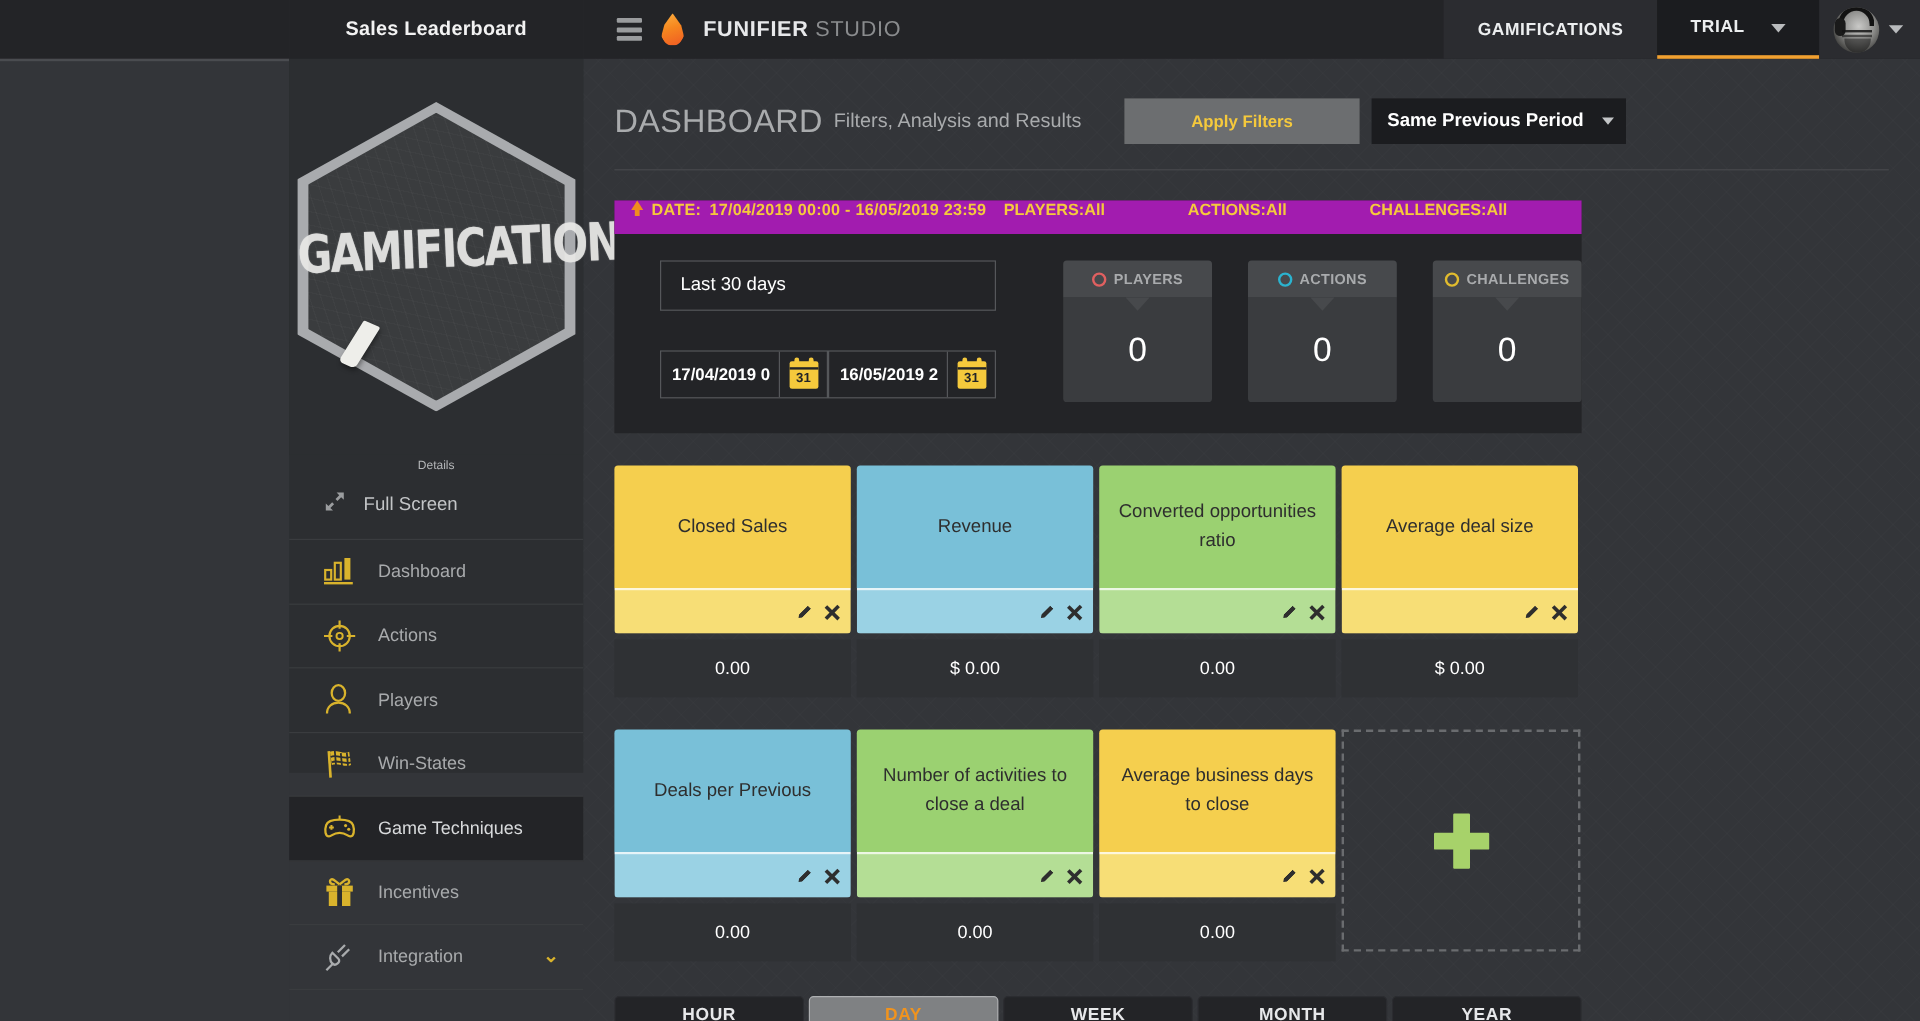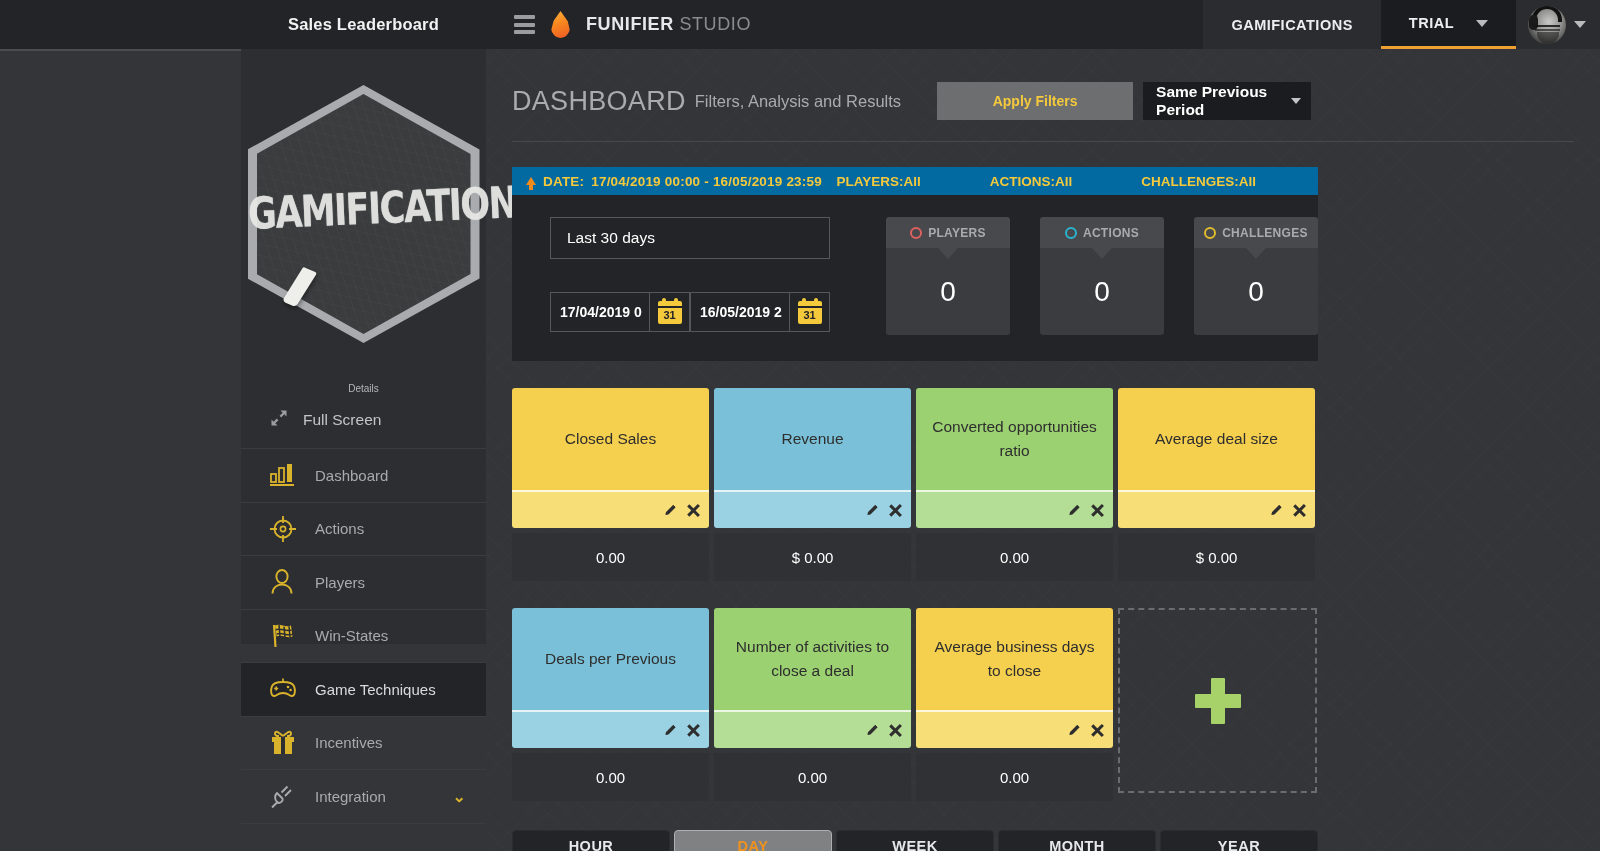--- a/index.html
+++ b/index.html
@@ -157,36 +157,36 @@
   .page-head { display: flex; align-items: center; padding: 33px 0 0 26px; gap: 0; }
   .pt-main { color: #a9abad; font-size: 27px; letter-spacing: 0.3px; }
   .pt-sub { color: #a9abad; font-size: 16.5px; margin-left: 9px; }
   .apply-btn {
     margin-left: 36px; width: 196px; height: 38px;
     background: #6c6e70; border: none; color: #f5c93c;
     font-size: 14px; font-weight: bold; cursor: pointer;
     font-family: "Liberation Sans", sans-serif;
   }
   .period-sel {
-    margin-left: 10px; width: 168px; height: 38px; background: #1b1c1f;
+    margin-left: 10px; width: 212px; height: 38px; background: #1b1c1f;
     display: flex; align-items: center; justify-content: space-between;
     padding: 0 10px 0 13px; color: #fff; font-size: 15.5px; font-weight: bold;
     cursor: pointer;
   }
   .period-sel .mini-caret {
     width: 0; height: 0; border-left: 5px solid transparent; border-right: 5px solid transparent;
     border-top: 6px solid #c3c5c7;
   }
 
   .divider { margin: 21px 26px 0 26px; height: 1px; background: #47494c; }
 
   
   .filter-panel { margin: 25px 0 0 26px; width: 806px; background: #232427; }
   .filter-head {
-    height: 28px; background: #0369a1; display: flex; align-items: center;
+    height: 28px; background: #a21caf; display: flex; 
     padding: 0 0 0 14px; gap: 7px;
   }
   .up-arrow {
     width: 0; height: 0; border-left: 5px solid transparent; border-right: 5px solid transparent;
     border-bottom: 8px solid #f08c1e; position: relative;
   }
   .up-arrow::after {
     content: ''; position: absolute; left: -2px; top: 8px; width: 4px; height: 5px; background: #f08c1e;
   }
   .fh-txt { color: #f5c93c; font-size: 13.5px; font-weight: bold; letter-spacing: 0.2px; }

